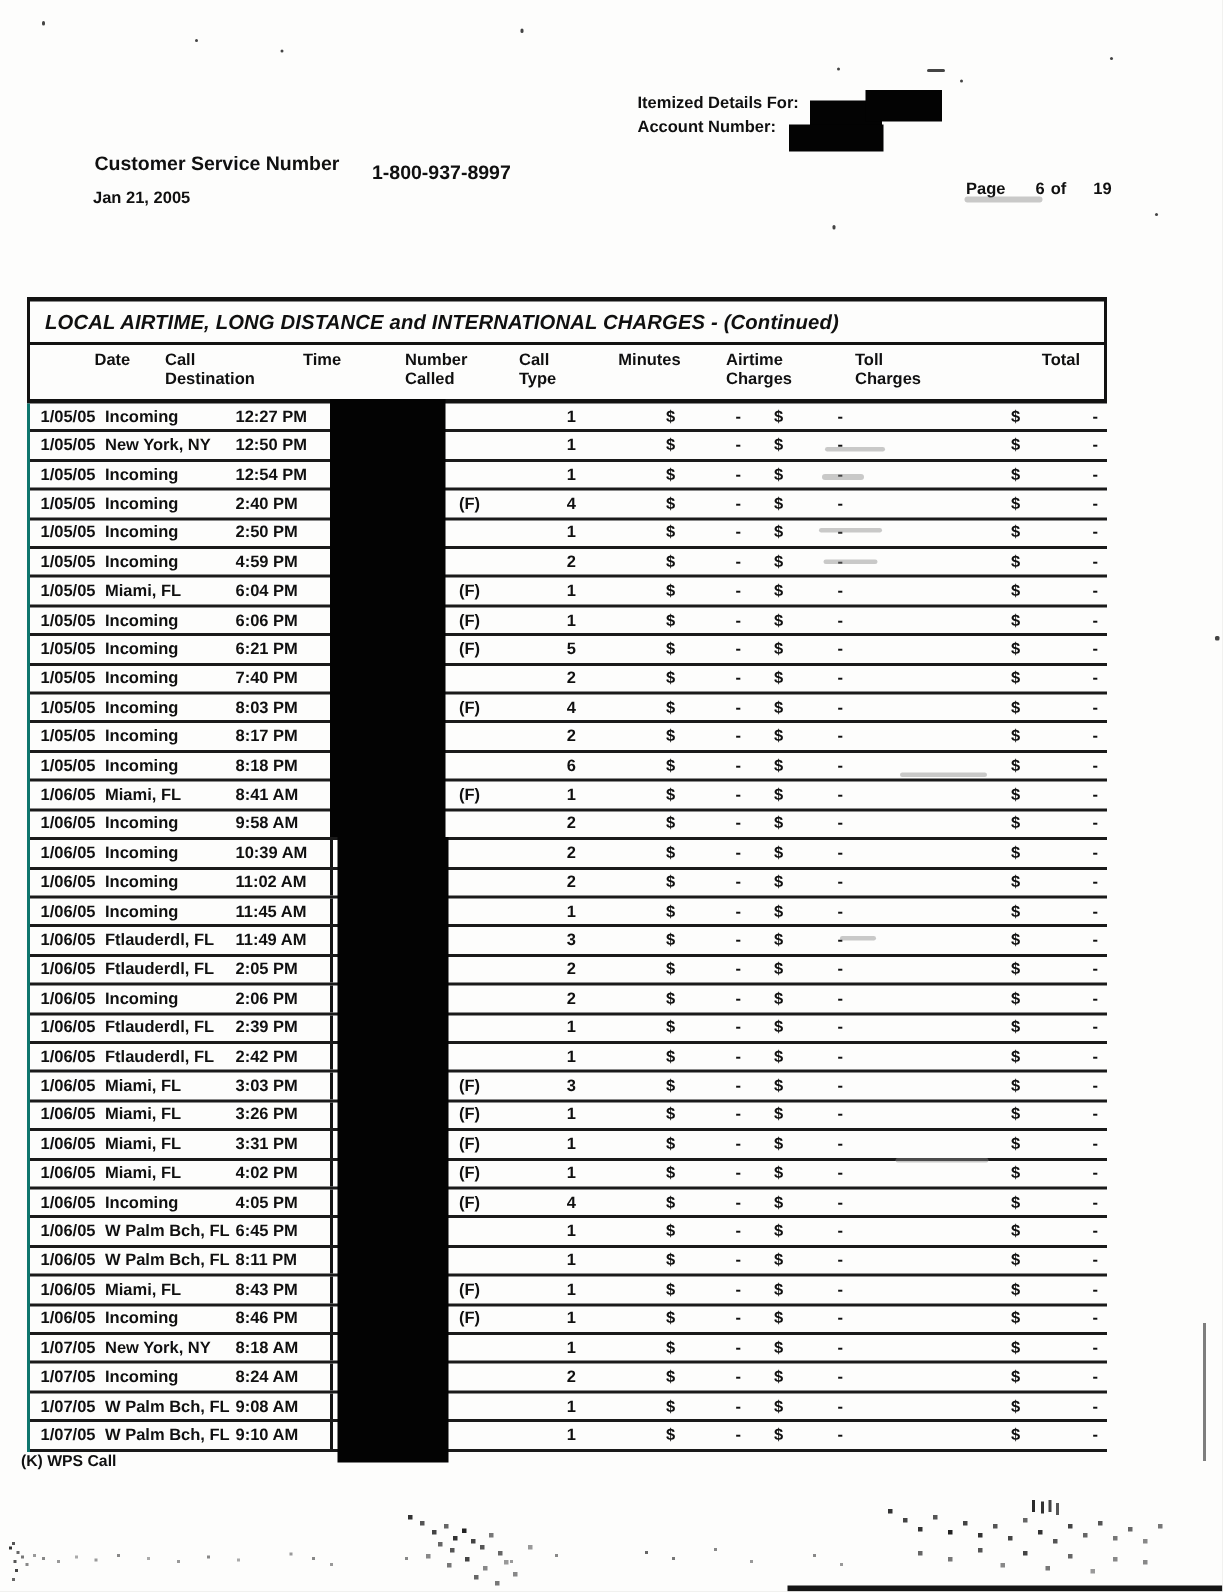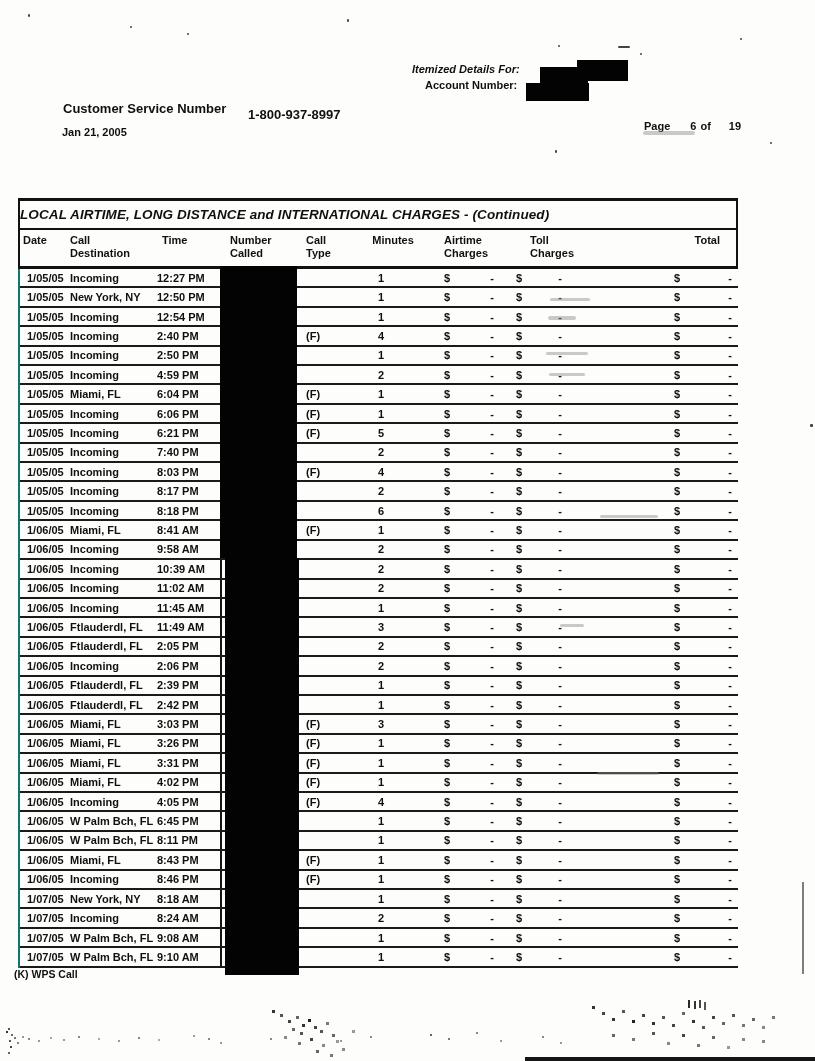--- a/index.html
+++ b/index.html
@@ -3,43 +3,43 @@
 <meta charset="utf-8">
 <style>
   html,body{margin:0;padding:0;background:#e8e8e6;}
   .page{
     position:relative;width:815px;height:1061px;margin:0 auto;
     background:#fdfdfc;overflow:hidden;
     font-family:"Liberation Sans",sans-serif;color:#101010;
   }
   .abs{position:absolute;}
   
-  .itemized-label{left:412px;top:63px;font-size:11px;font-weight:600;font-style:italic;}
+  .itemized-label{left:425px;top:63px;font-size:11px;font-weight:600;}
   .account-label{left:425px;top:79px;font-size:11px;font-weight:600;}
   .redact{position:absolute;background:#030303;}
   .cs-label{left:63px;top:101px;font-size:13px;font-weight:700;}
   .cs-number{left:248px;top:107px;font-size:13px;font-weight:700;}
   .doc-date{left:62px;top:126px;font-size:11px;font-weight:600;text-align:right;}
   .page-info{left:644px;top:120px;font-size:11px;font-weight:700;}
   .page-info span{display:inline-block;}
   .pi-label{margin-right:20px;}
   .pi-cur{margin-right:4px;}
   .pi-of{margin-right:18px;}
   
   .t-top{
     position:absolute;left:18px;top:198px;width:720px;box-sizing:border-box;
     border:2px solid #121212;border-top-width:3px;border-bottom-width:3px;
     background:#fdfdfc;
   }
   .t-title{
     height:27px;line-height:27px;border-bottom:2px solid #121212;
-    font-size:13.5px;font-weight:700;font-style:italic;
+    padding-left:10px;font-size:13.5px;font-weight:700;font-style:italic;
     letter-spacing:0.1px;white-space:nowrap;overflow:hidden;
   }
-  .t-head{height:36px;display:flex;overflow:hidden;}
+  .t-head{height:36px;display:flex;overflow:hidden;margin-left:40px;}
   .hcell{font-size:11px;font-weight:700;line-height:13px;padding-top:4px;box-sizing:border-box;flex-shrink:0;}
   .t-body{position:absolute;left:18px;top:269px;width:720px;box-sizing:border-box;border-left:2px solid #0f766e;}
   .trow{height:19.42px;display:flex;border-bottom:2px solid #1a1a1a;box-sizing:border-box;align-items:center;}
   .tcell{font-size:11px;font-weight:700;box-sizing:border-box;flex-shrink:0;white-space:nowrap;overflow:hidden;}
   
   .w0{width:44px;} .w1{width:93px;} .w2{width:63px;} .w3{width:80px;}
   .w4{width:52px;} .w5{width:82px;} .w6{width:78px;} .w7{width:86px;}
   .w8{width:140px;flex-grow:1;flex-shrink:1;}
   
   .h0{padding-left:3px;} .h1{padding-left:6px;} .h2{padding-left:5px;}

